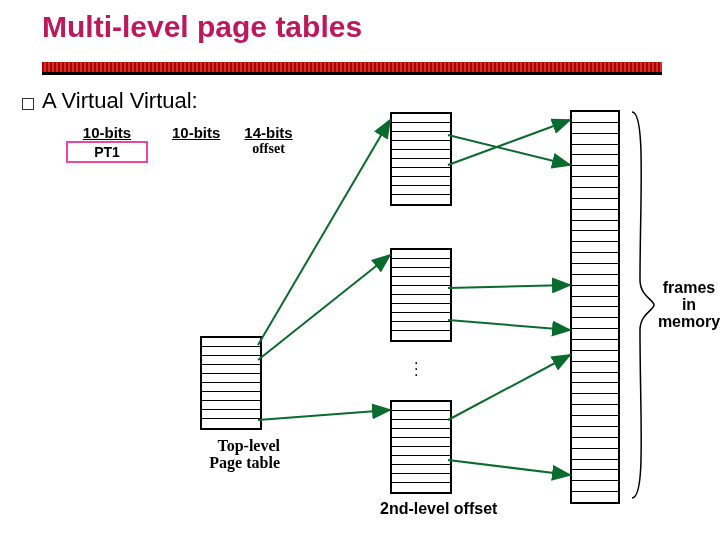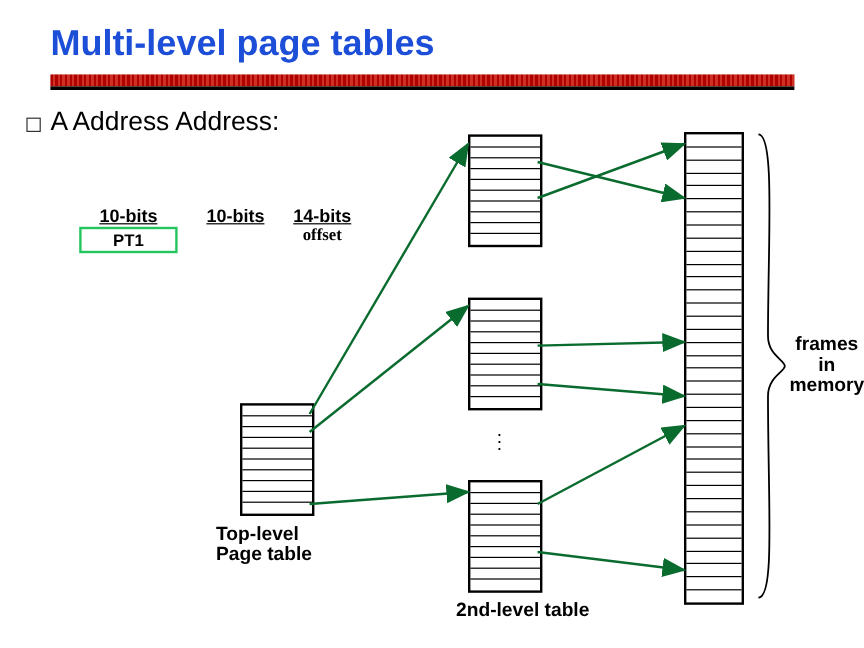--- a/index.html
+++ b/index.html
@@ -7,25 +7,25 @@
     padding: 0;
     width: 720px;
     height: 540px;
     background: #fff;
     font-family: "Comic Sans MS", cursive, sans-serif;
     position: relative;
     overflow: hidden;
   }
   .title {
     position: absolute;
-    top: 20px;
+    top: 10px;
     left: 42px;
     font-size: 30px;
     font-weight: bold;
-    color: #1d4ed8;
+    color: #be185d;
   }
   .gradbar {
     position: absolute;
     top: 62px;
     left: 42px;
     width: 620px;
     height: 10px;
     background: repeating-linear-gradient(90deg, #b00000 0 2px, #cc3322 2px 4px);
     border-bottom: 3px solid #000;
   }
@@ -52,24 +52,23 @@
     display: flex;
     gap: 24px;
   }
   .va-cell {
     text-align: center;
   }
   .va-label {
     font-size: 15px;
     font-weight: bold;
     text-decoration: underline;
-    margin-top: 48px;
   }
   .va-box {
-    border: 2px solid #22c55e;
+    border: 2px solid #ec4899;
     padding: 0 14px;
     font-size: 14px;
     font-weight: bold;
     min-width: 50px;
     line-height: 18px;
   }
   .va-plain {
     font-size: 14px;
     font-weight: bold;
     padding: 0 6px;
@@ -94,23 +93,24 @@
   .top-table {
     left: 200px;
     top: 336px;
   }
   .top-label {
     position: absolute;
     left: 180px;
     top: 438px;
     font-size: 16px;
     font-weight: bold;
-    text-align: left;
+    text-align: right;
     width: 100px;
     line-height: 1.05;
+    font-family: Liberation Serif, serif;
   }
 
   .l2a { left: 390px; top: 112px; }
   .l2b { left: 390px; top: 248px; }
   .l2c { left: 390px; top: 400px; }
 
   .dots {
     position: absolute;
     left: 414px;
     top: 356px;
@@ -165,21 +165,21 @@
     pointer-events: none;
   }
 </style>
 </head>
 <body>
 
 <div class="title">Multi-level page tables</div>
 <div class="gradbar"></div>
 
 <div class="bullet"></div>
-<div class="subtitle">A Address Address:</div>
+<div class="subtitle">A Virtual Virtual:</div>
 
 <div class="va-row">
   <div class="va-cell">
     <div class="va-label">10-bits</div>
     <div class="va-box">PT1</div>
   </div>
   <div class="va-cell">
     <div class="va-label">10-bits</div>
   </div>
   <div class="va-cell">
@@ -236,21 +236,21 @@
     <div class="row"></div>
     <div class="row"></div>
     <div class="row"></div>
     <div class="row"></div>
   <div class="row"></div>
     <div class="row"></div>
     <div class="row"></div>
     <div class="row"></div>
     <div class="row"></div>
 </div>
-<div class="l2-label">2nd-level table</div>
+<div class="l2-label">2nd-level offset</div>
 
 <div class="frames-col">
   <div class="frow"></div>
     <div class="frow"></div>
     <div class="frow"></div>
     <div class="frow"></div>
     <div class="frow"></div>
     <div class="frow"></div>
   <div class="frow"></div>
     <div class="frow"></div>

